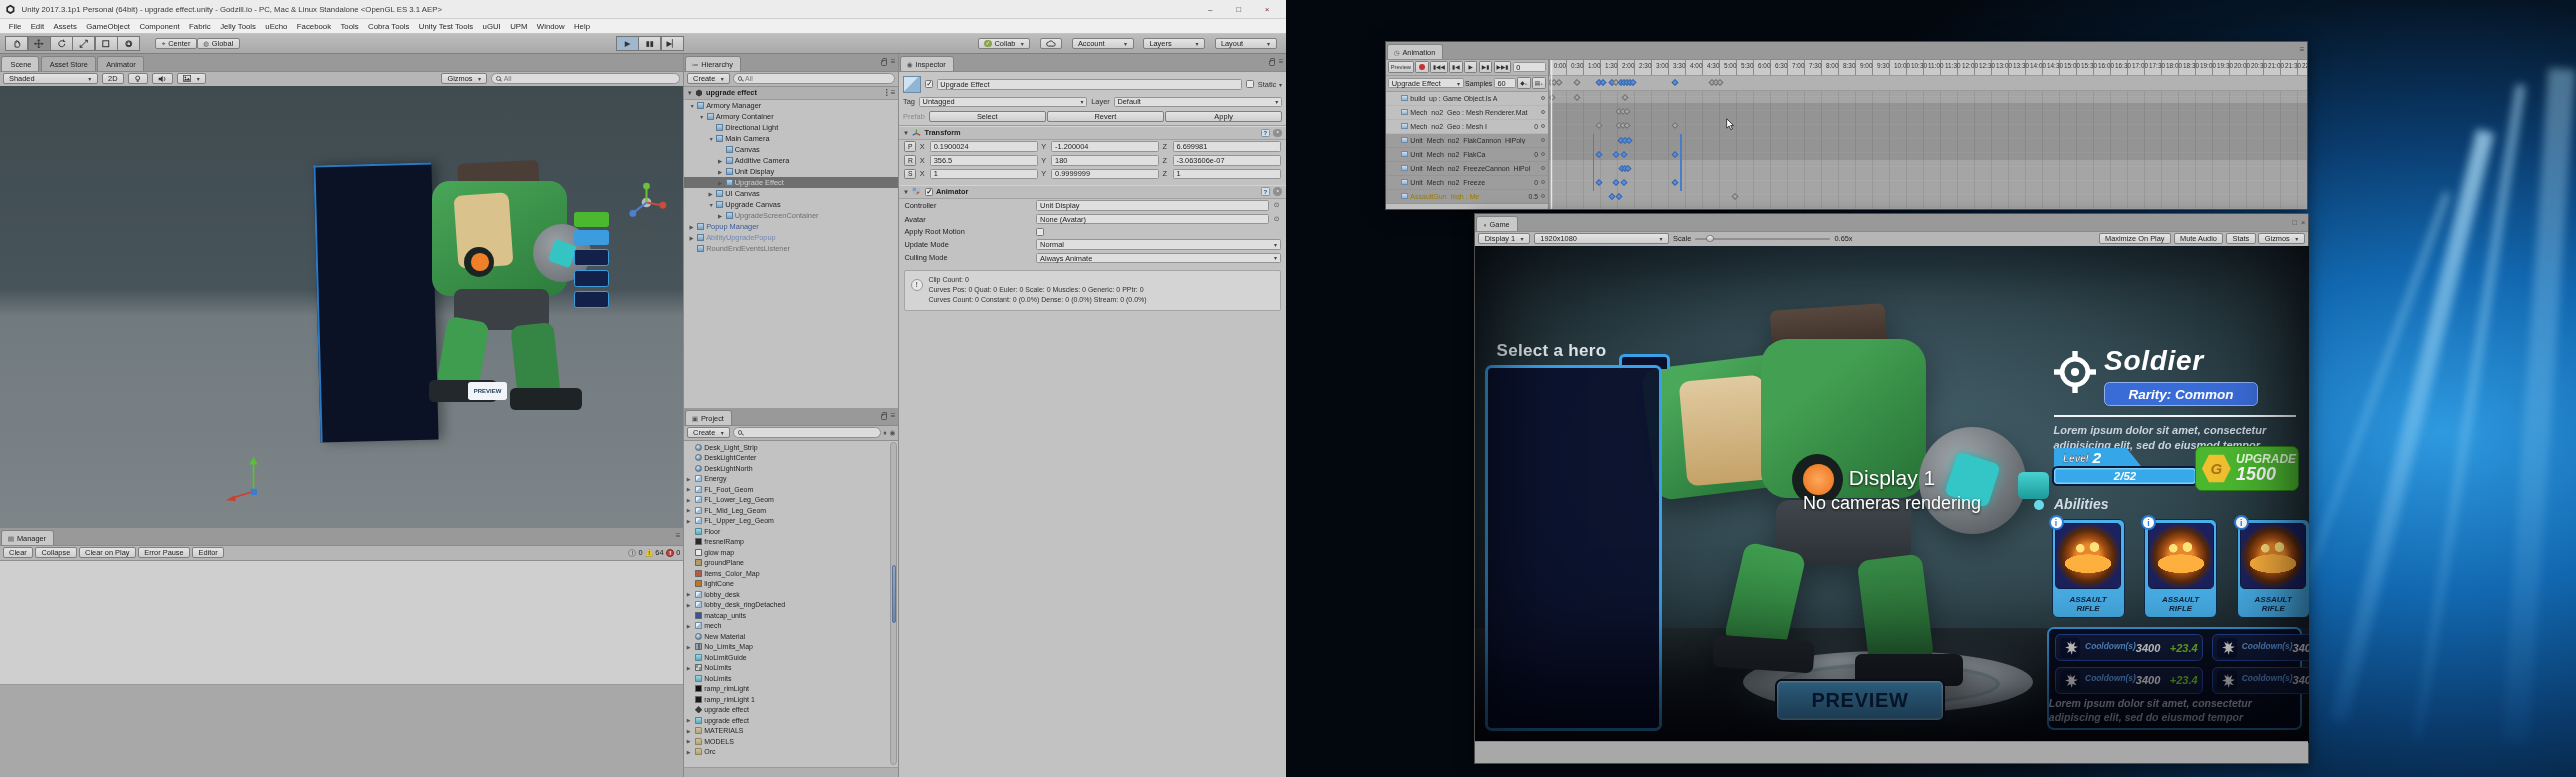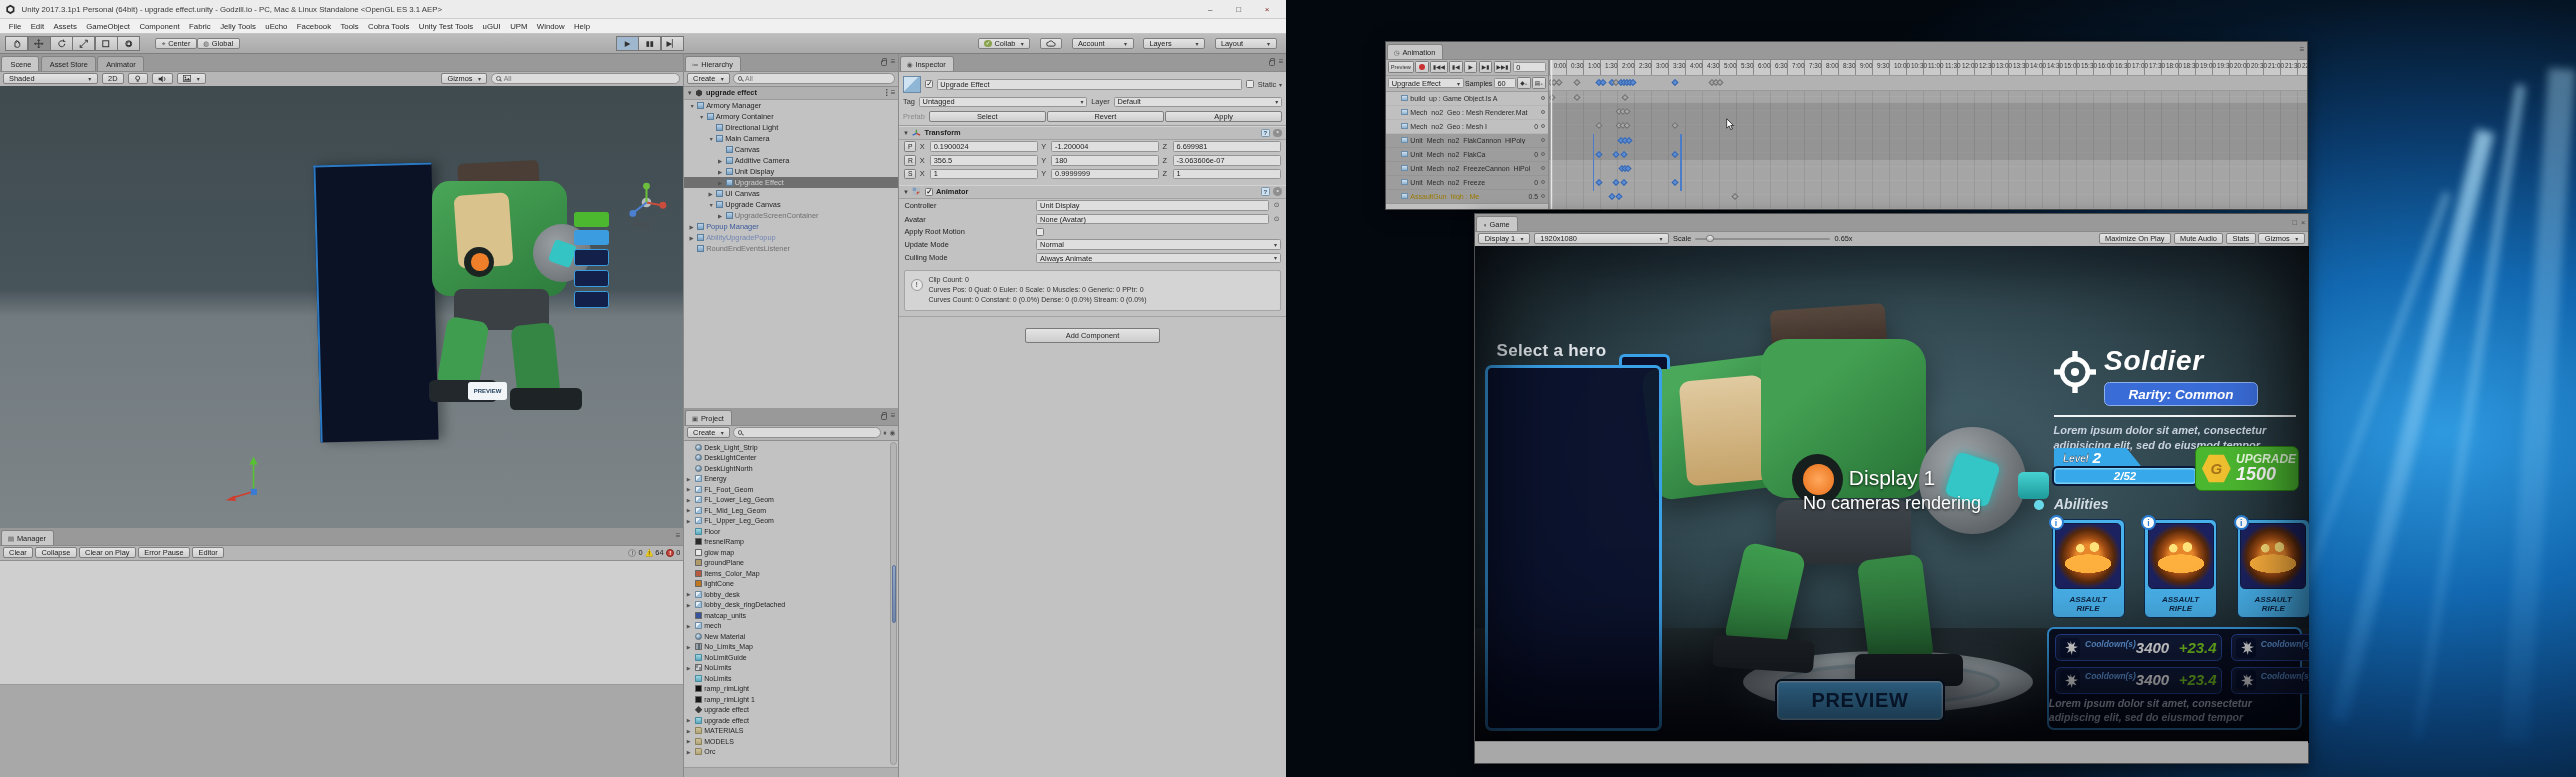--- a/index.html
+++ b/index.html
@@ -203,21 +203,21 @@
      repeating-conic-gradient(rgba(255,230,180,.25) 0 2deg,transparent 2deg 12deg);}
   .cinfo{position:absolute;left:-4px;top:-4.7px;width:15px;height:15px;border-radius:50%;background:#fff;border:2px solid #2a7fd4;color:#2a7fd4;font-size:8.8px;font-weight:bold;display:flex;align-items:center;justify-content:center;font-style:normal;}
   .clbl{position:absolute;left:0;right:0;bottom:3.4px;text-align:center;font-size:8px;font-weight:bold;color:#0d2440;line-height:1.15;white-space:pre-line;}
   .statspanel{position:absolute;left:5.4px;top:286px;width:255px;height:103px;background:rgba(8,14,34,.88);border:2px solid var(--accent_blue);border-radius:6.8px;padding:5.4px 6px;}
   .stiles{display:grid;grid-template-columns:1fr 1fr;gap:5.4px 9.5px;}
   .stile{height:27px;background:#131d3c;border:1.4px solid #2a4aa0;border-radius:5.4px;display:flex;align-items:center;gap:4.7px;padding:0 4px;}
   .sico{width:20px;height:20px;background:#0a1330;border-radius:4px;display:flex;align-items:center;justify-content:center;flex:0 0 auto;}
   .sico svg{width:15px;height:15px;fill:#fff;}
   .stxt{display:flex;flex-direction:row;line-height:1.1;}
   .slabel{font-size:8.4px;font-weight:bold;color:var(--cooldown_label_blue);}
-  .svals{display:flex;gap:9.5px;font-size:15px;font-weight:bold;}
+  .svals{display:flex;gap:9.5px;font-size:11px;font-weight:bold;}
   .sv{color:#fff;}
   .sd{color:var(--delta_green);}
   .rdesc2{position:absolute;left:6.8px;top:356px;width:243px;font-size:10.5px;font-weight:bold;color:#c9d2df;line-height:1.3;}
   .graybottom{position:absolute;left:0;bottom:0;width:100%;height:21.6px;background:#a8a8a8;border-top:0.7px solid #8a8a8a;}
   
   .mech{position:absolute;left:173px;top:73px;width:405px;height:378px;filter:drop-shadow(0 12px 15px rgba(0,0,0,.4));}
   .mp{position:absolute;border-radius:17.6px;}
 </style>
 </head>
 <body>
@@ -815,23 +815,20 @@
           <span class="flbl">Update Mode</span>
           <span class="field fval dd" style="justify-content:space-between">Normal</span>
         </div>
       <div class="frow">
           <span class="flbl">Culling Mode</span>
           <span class="field fval dd" style="justify-content:space-between">Always Animate</span>
         </div>
       <div class="infobox">
         <span class="bang">!</span>
         <span><div>Clip Count: 0</div><div>Curves Pos: 0 Quat: 0 Euler: 0 Scale: 0 Muscles: 0 Generic: 0 PPtr: 0</div><div>Curves Count: 0 Constant: 0 (0.0%) Dense: 0 (0.0%) Stream: 0 (0.0%)</div></span>
-      </div>
-      <div style="border-top:0.7px solid #a2a2a2">
-        <div class="addcomp">Add Component</div>
       </div>
     </div>
   </div>
 
   <div class="ewin" id="animWin">
     <div class="tabbar">
         <span class="tab active">
           <span class="tico">◷</span>
           <span>Animation</span>
         </span>

